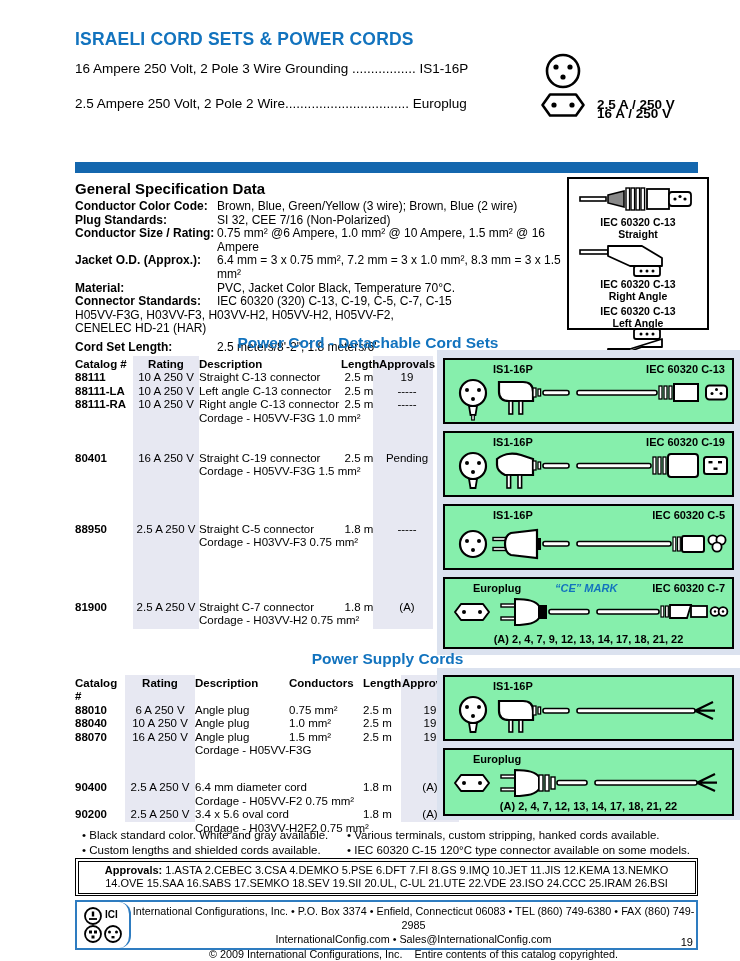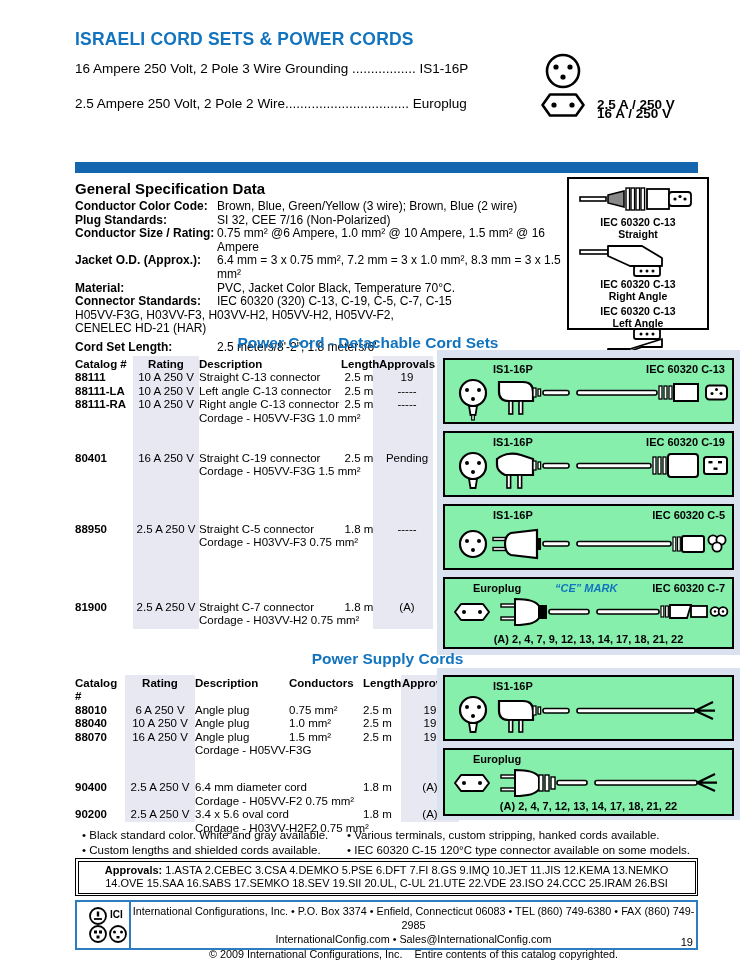--- a/index.html
+++ b/index.html
@@ -42,21 +42,21 @@
   .figlab.cemark{color:#1273be;font-style:italic;}
   .figbot{position:absolute;bottom:2px;left:0;right:0;text-align:center;font-size:11px;font-weight:bold;}
   .figbox svg{position:absolute;left:2px;}
 
   .note{font-size:11.5px;line-height:14.5px;white-space:nowrap;}
 
   .appbox{left:75px;top:858px;width:623px;box-sizing:border-box;border:1px solid #000;padding:1.5px;}
   .appbox-in{border:1px solid #000;text-align:center;font-size:11px;line-height:13.5px;padding:2px 0;}
 
   .footer{left:75px;top:900px;width:623px;height:50px;border:2.5px solid #2e7cc0;box-sizing:border-box;display:flex;background:#fff;}
-  .logo-cell{width:52px;flex:none;border-right:2.5px solid #2e7cc0;display:flex;align-items:center;justify-content:flex-end;}
+  .logo-cell{width:52px;flex:none;border-right:2.5px solid #2e7cc0;display:flex;align-items:center;justify-content:center;border-radius:12px;}
   .footer-text{flex:1;text-align:center;font-size:10.8px;line-height:14.2px;padding-top:2px;}
   .pageno{position:absolute;right:3px;bottom:0;font-size:11px;}
 </style>
 </head>
 <body>
 
 <div class="page">
 
   <div class="abs page-title">ISRAELI CORD SETS &amp; POWER CORDS</div>
   <div class="abs prod-line" style="top:61px;">16 Ampere 250 Volt, 2 Pole 3 Wire Grounding ................. IS1-16P</div>

